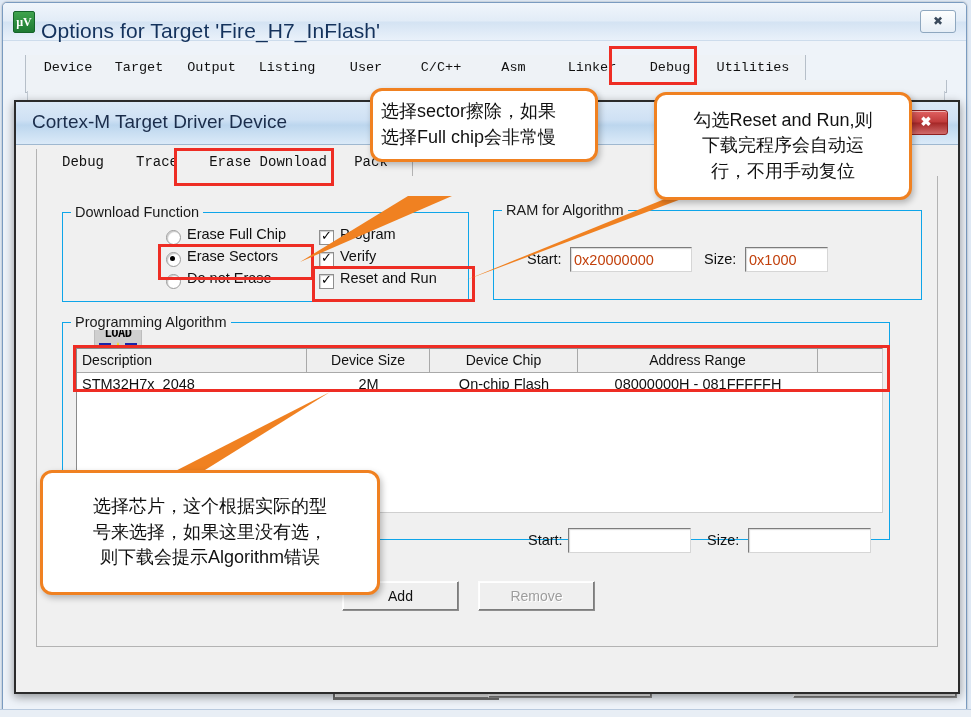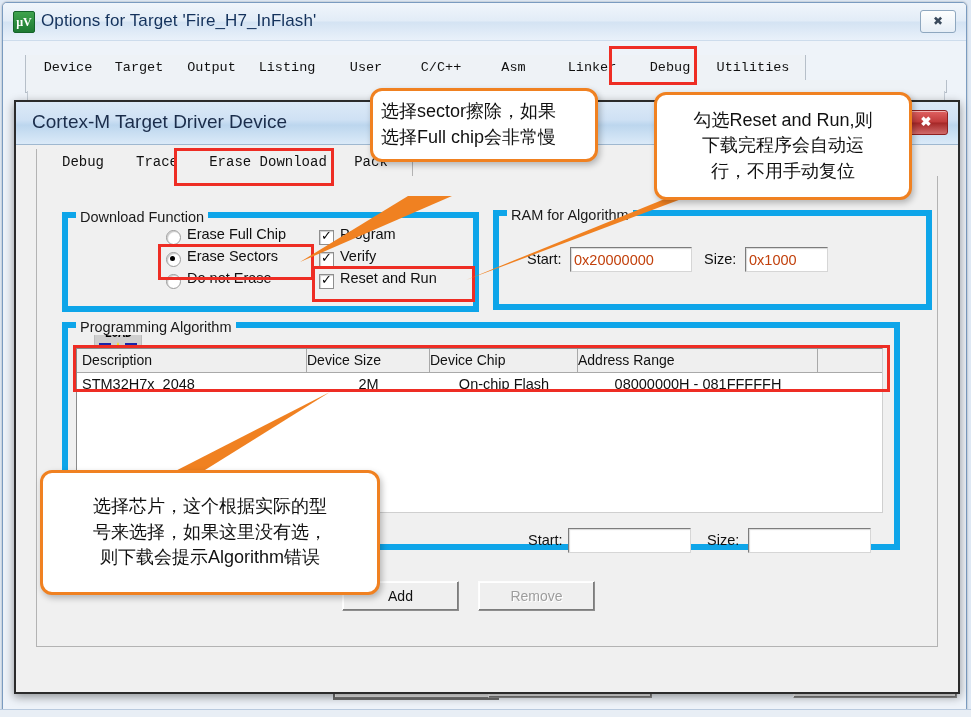--- a/index.html
+++ b/index.html
@@ -26,22 +26,22 @@
     border-bottom:1px solid #cddcec;
   }
   .opt-title-icon{
     position:absolute;left:10px;top:8px;width:20px;height:20px;
     background:linear-gradient(to bottom,#3fa34d,#1e7a33);
     border:1px solid #15642a;border-radius:2px;
     color:#fff;font-size:12px;font-weight:bold;line-height:20px;text-align:center;
     font-family:"Liberation Serif", serif;
   }
   .opt-title-text{
-    position:absolute;left:38px;top:8px;
-    font-size:17px;color:#14325c;letter-spacing:.1px;
+    position:absolute;left:38px;top:16px;
+    font-size:21px;color:#14325c;letter-spacing:.1px;
     font-family:"Liberation Sans", sans-serif;
   }
   .opt-close{
     position:absolute;right:10px;top:7px;width:34px;height:21px;
     background:linear-gradient(to bottom,#fdfefe,#e6eef6);
     border:1px solid #8ea7bf;border-radius:3px;
     text-align:center;line-height:20px;font-size:12px;color:#3a4a5c;
   }
 
   
@@ -121,21 +121,21 @@
   }
   .cm-tab.first{border-left:1px solid #b3b3b3;}
   .cm-panel{
     position:absolute;left:20px;top:74px;width:900px;height:470px;
     background:#f0f0f0;border:1px solid #b3b3b3;border-top:none;
   }
 
   
   .group{
     position:absolute;
-    border:6px solid #0ea5e9;
+    border:1px solid #0ea5e9;
   }
   .group-label{
     position:absolute;top:-9px;left:8px;background:#f0f0f0;
     padding:0 4px;font-size:14.5px;color:#1a1a1a;
     font-family:"Liberation Sans", sans-serif;
   }
 
   
   .radio{
     position:absolute;width:13px;height:13px;border-radius:50%;
@@ -181,21 +181,21 @@
   }
 
   
   .listview{
     position:absolute;left:76px;top:348px;width:805px;height:163px;
     background:#fff;border:1px solid #8a8a8a;
     border-right-color:#cfcfcf;border-bottom-color:#cfcfcf;
   }
   .lv-head{display:flex;height:23px;background:#efefef;border-bottom:1px solid #a9a9a9;}
   .lv-th{
-    height:23px;line-height:23px;
+    height:23px;line-height:23px;text-align:center;
     font-size:14px;color:#111;border-right:1px solid #a9a9a9;
     box-sizing:border-box;overflow:hidden;white-space:nowrap;
     font-family:"Liberation Sans", sans-serif;
   }
   .lv-th.left{text-align:left;padding-left:5px;}
   .lv-row{display:flex;height:23px;}
   .lv-td{
     height:23px;line-height:23px;text-align:center;
     font-size:14.5px;color:#111;box-sizing:border-box;
     overflow:hidden;white-space:nowrap;

